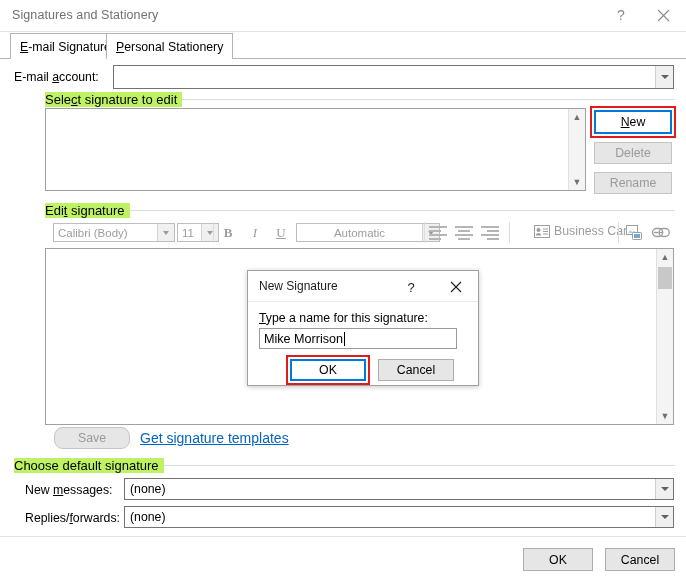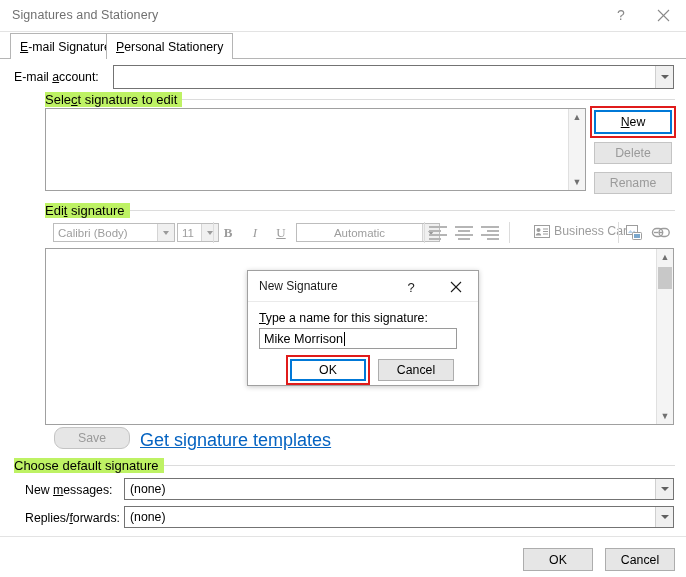--- a/index.html
+++ b/index.html
@@ -253,21 +253,21 @@
   
   .editarea {
     position: absolute;
     box-sizing: border-box;
     background: #ffffff;
     border: 1px solid #a0a0a0;
   }
 
   .link {
     position: absolute;
-    font-size: 18px;
+    font-size: 14px;
     color: #0563c1;
     text-decoration: underline;
   }
 
   
   .modal {
     position: absolute;
     box-sizing: border-box;
     background: #ffffff;
     border: 1px solid #a0a0a0;

